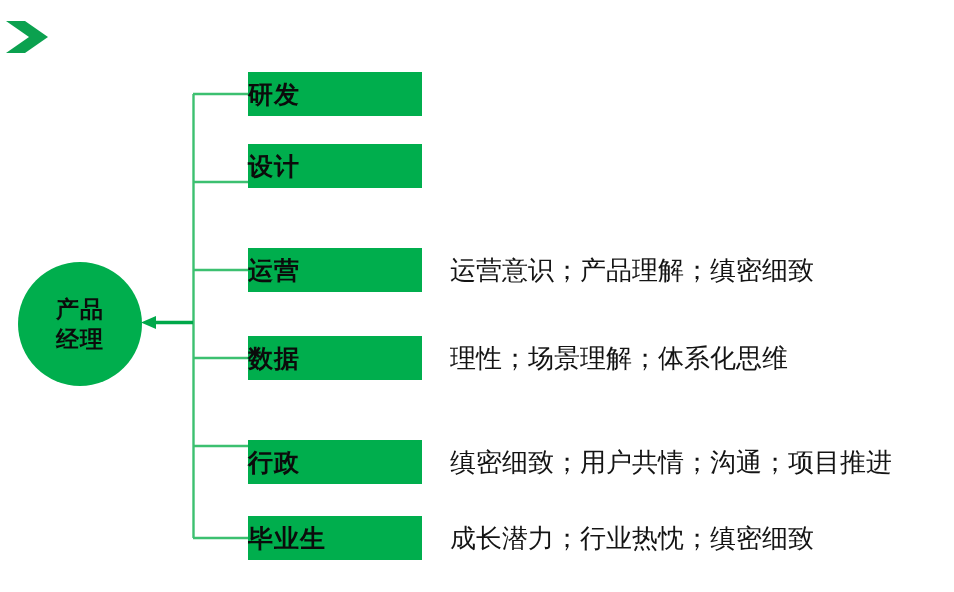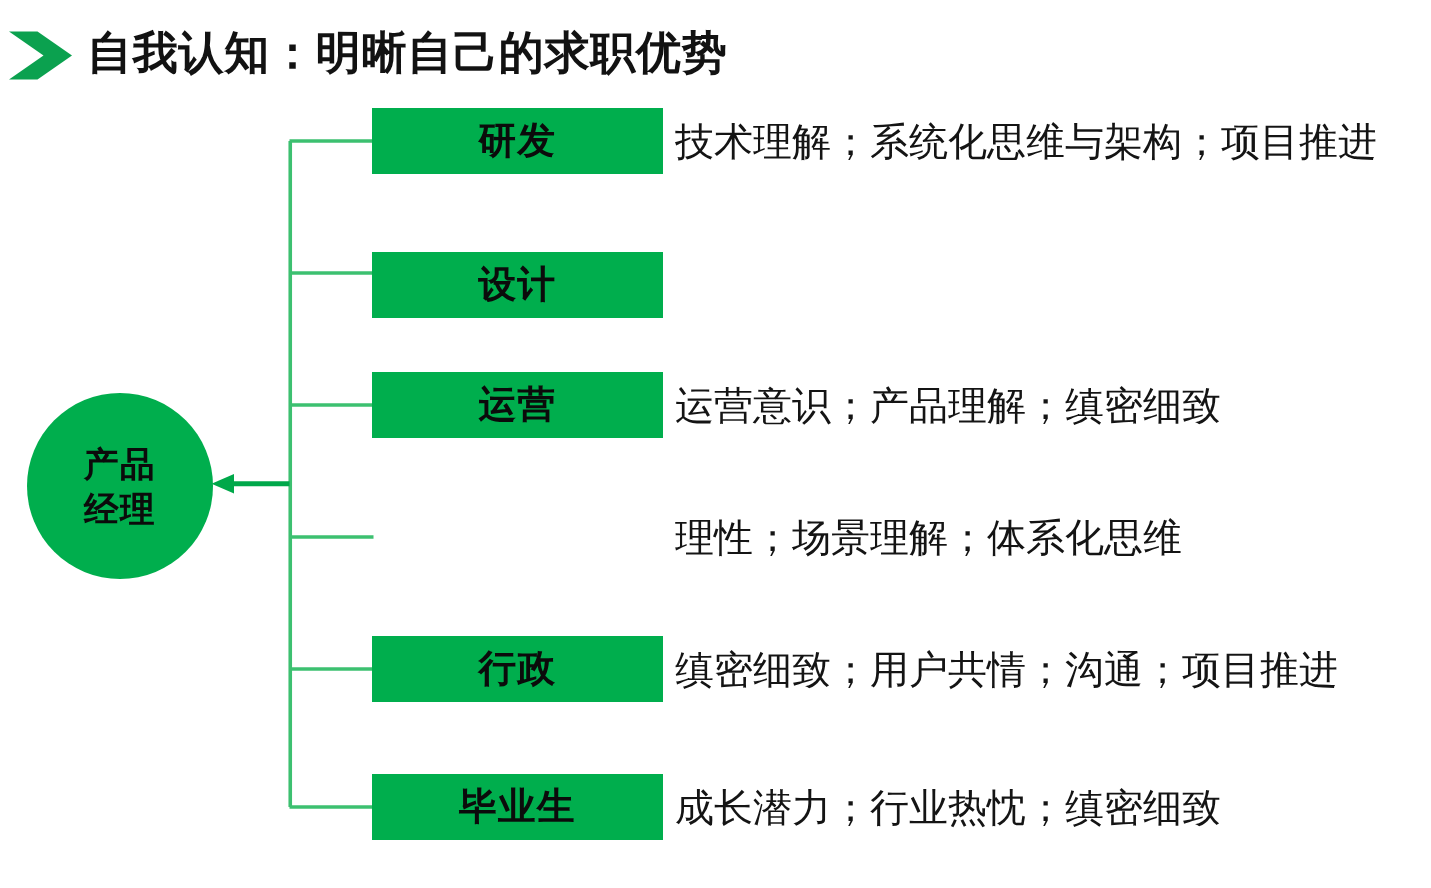--- a/index.html
+++ b/index.html
@@ -87,26 +87,25 @@
   .row {
     position: absolute;
     left: 248px;
     width: 700px;
     height: 44px;
   }
   .row-box {
     position: absolute;
     left: 0;
     top: 0;
-    width: 194px;
+    width: 174px;
     height: 44px;
     background: #00ae4d;
     display: flex;
     align-items: center;
-    justify-content: center;
   }
   .row-box-label {
     font-size: 25px;
     font-weight: bold;
     color: #0b0b0b;
     letter-spacing: 1px;
     line-height: 28px;
   }
   .row-desc {
     position: absolute;
@@ -121,21 +120,20 @@
     line-height: 34px;
   }
 </style>
 </head>
 <body>
 
 <div id="title-bar">
   <svg id="title-arrow-icon" viewBox="0 0 46 34">
     <polygon points="2,1 21,1 44,17 21,33 2,33 25,17" fill="#0ba14f"></polygon>
   </svg>
-  <div id="title-text">自我认知：明晰自己的求职优势</div>
 </div>
 
 <div id="diagram">
 
   <svg id="connectors" viewBox="0 0 954 592">
 
     <line x1="193.5" y1="94" x2="193.5" y2="538" stroke="#3cc070" stroke-width="2.4"></line>
 
     <line x1="193" y1="94" x2="249" y2="94" stroke="#3cc070" stroke-width="2.4"></line>
     <line x1="193" y1="182" x2="249" y2="182" stroke="#3cc070" stroke-width="2.4"></line>
@@ -150,41 +148,43 @@
 
   <div id="root-node">
     <div class="root-line">产品</div>
     <div class="root-line">经理</div>
   </div>
 
   <div class="row" style="top:72px;">
     <div class="row-box">
       <span class="row-box-label">研发</span>
     </div>
-    <div class="row-desc">技术理解；系统化思维与架构；项目推进</div>
   </div>
 
-  <div class="row" style="top:168px;">
+  <div class="row" style="top:144px;">
     <div class="row-box">
       <span class="row-box-label">设计</span>
     </div>
   </div>
 
   <div class="row" style="top:248px;padding-left:28px;">
     <div class="row-box">
       <span class="row-box-label">运营</span>
     </div>
     <div class="row-desc">运营意识；产品理解；缜密细致</div>
   </div>
 
   <div class="row" style="top:336px;">
+    <div class="row-box">
+      <span class="row-box-label">数据</span>
+    </div>
     <div class="row-desc">理性；场景理解；体系化思维</div>
   </div>
 
-  <div class="row" style="top:424px;text-decoration:underline;">
+  <div class="row" style="top:440px;text-decoration:underline;">
     <div class="row-box">
       <span class="row-box-label">行政</span>
     </div>
     <div class="row-desc">缜密细致；用户共情；沟通；项目推进</div>
   </div>
 
   <div class="row" style="top:516px;">
     <div class="row-box">
       <span class="row-box-label">毕业生</span>
     </div>

